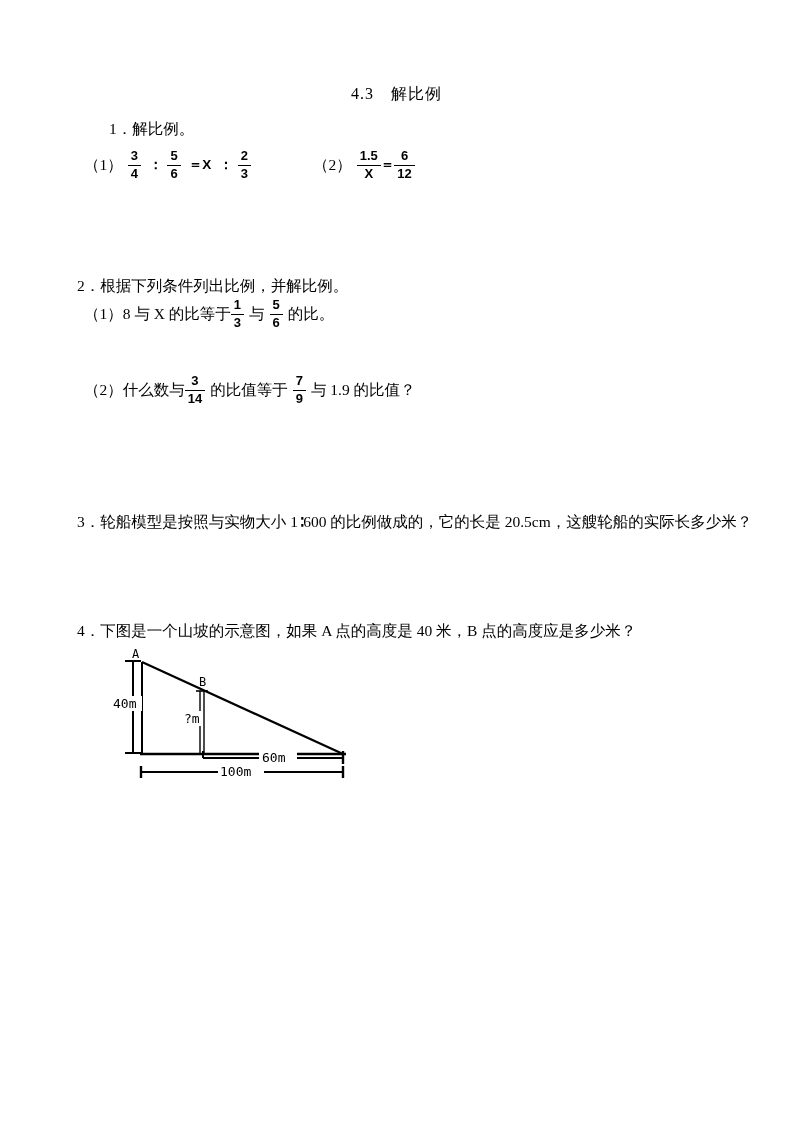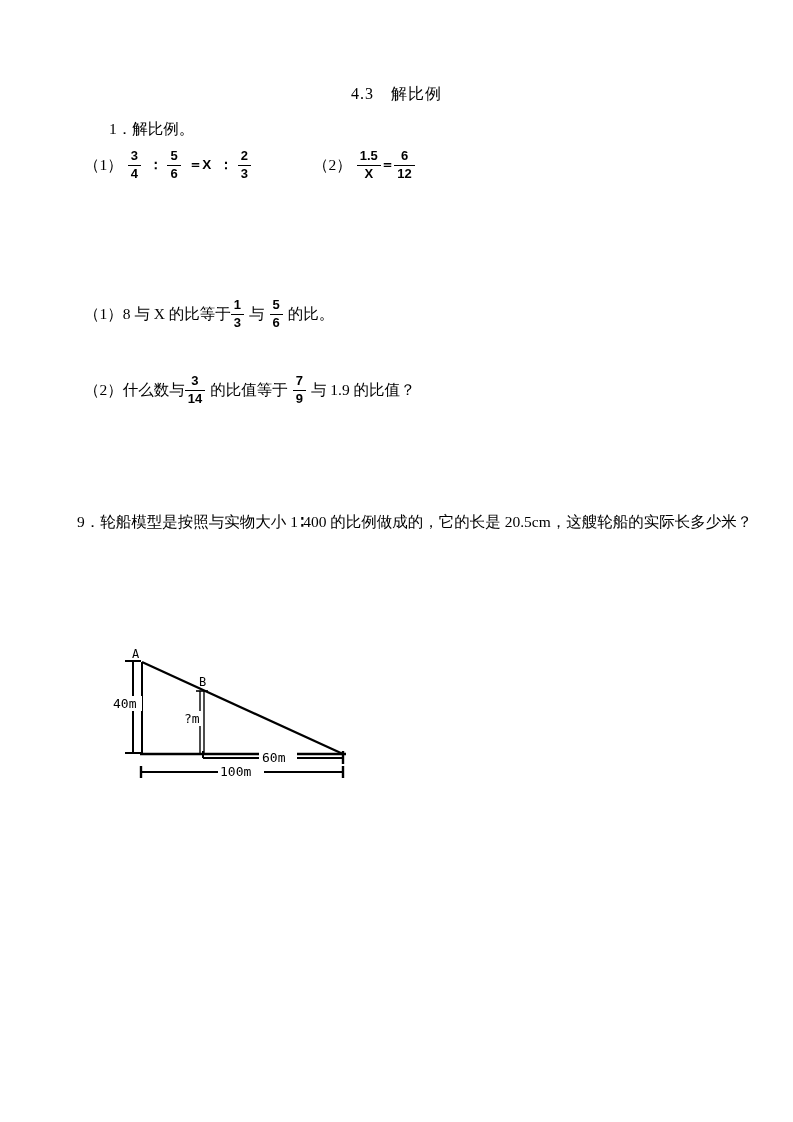--- a/index.html
+++ b/index.html
@@ -83,20 +83,21 @@
         <span class="num">1.5</span>
         <span class="den">X</span>
       </span>
     <span class="op">＝</span>
     <span class="frac">
         <span class="num">6</span>
         <span class="den">12</span>
       </span>
   </div>
 
+  <div class="abs qlabel" style="top:276px;">2．根据下列条件列出比例，并解比例。</div>
 
   <div class="abs eqrow" style="left:84px;top:296px;height:36px;">
     <span>（1）8 与 X 的比等于</span>
     <span class="frac">
         <span class="num">1</span>
         <span class="den">3</span>
       </span>
     <span class="sp5">与</span>
     <span class="frac sp5">
         <span class="num">5</span>
@@ -112,22 +113,23 @@
         <span class="den">14</span>
       </span>
     <span class="sp5">的比值等于</span>
     <span class="frac sp5">
         <span class="num">7</span>
         <span class="den">9</span>
       </span>
     <span class="sp5">与 1.9 的比值？</span>
   </div>
 
-  <div class="abs qlabel" style="top:512px;">9．轮船模型是按照与实物大小 1∶400 的比例做成的，它的长是 20.5cm，这艘轮船的实际长多少米？</div>
+  <div class="abs qlabel" style="top:512px;">3．轮船模型是按照与实物大小 1∶600 的比例做成的，它的长是 20.5cm，这艘轮船的实际长多少米？</div>
 
+  <div class="abs qlabel" style="top:621px;">4．下图是一个山坡的示意图，如果 A 点的高度是 40 米，B 点的高度应是多少米？</div>
 
   <svg class="diagram-svg" width="260" height="150" viewBox="0 0 260 150">
 
     <line x1="32" y1="17" x2="32" y2="109" stroke="#000" stroke-width="2"></line>
     <line x1="30" y1="109" x2="236" y2="109" stroke="#000" stroke-width="2.6"></line>
     <line x1="32" y1="17" x2="233" y2="109" stroke="#000" stroke-width="2.2"></line>
 
     <line x1="23" y1="16" x2="23" y2="108" stroke="#000" stroke-width="2"></line>
     <line x1="15" y1="16" x2="31" y2="16" stroke="#000" stroke-width="2"></line>
     <line x1="15" y1="108" x2="31" y2="108" stroke="#000" stroke-width="2"></line>

